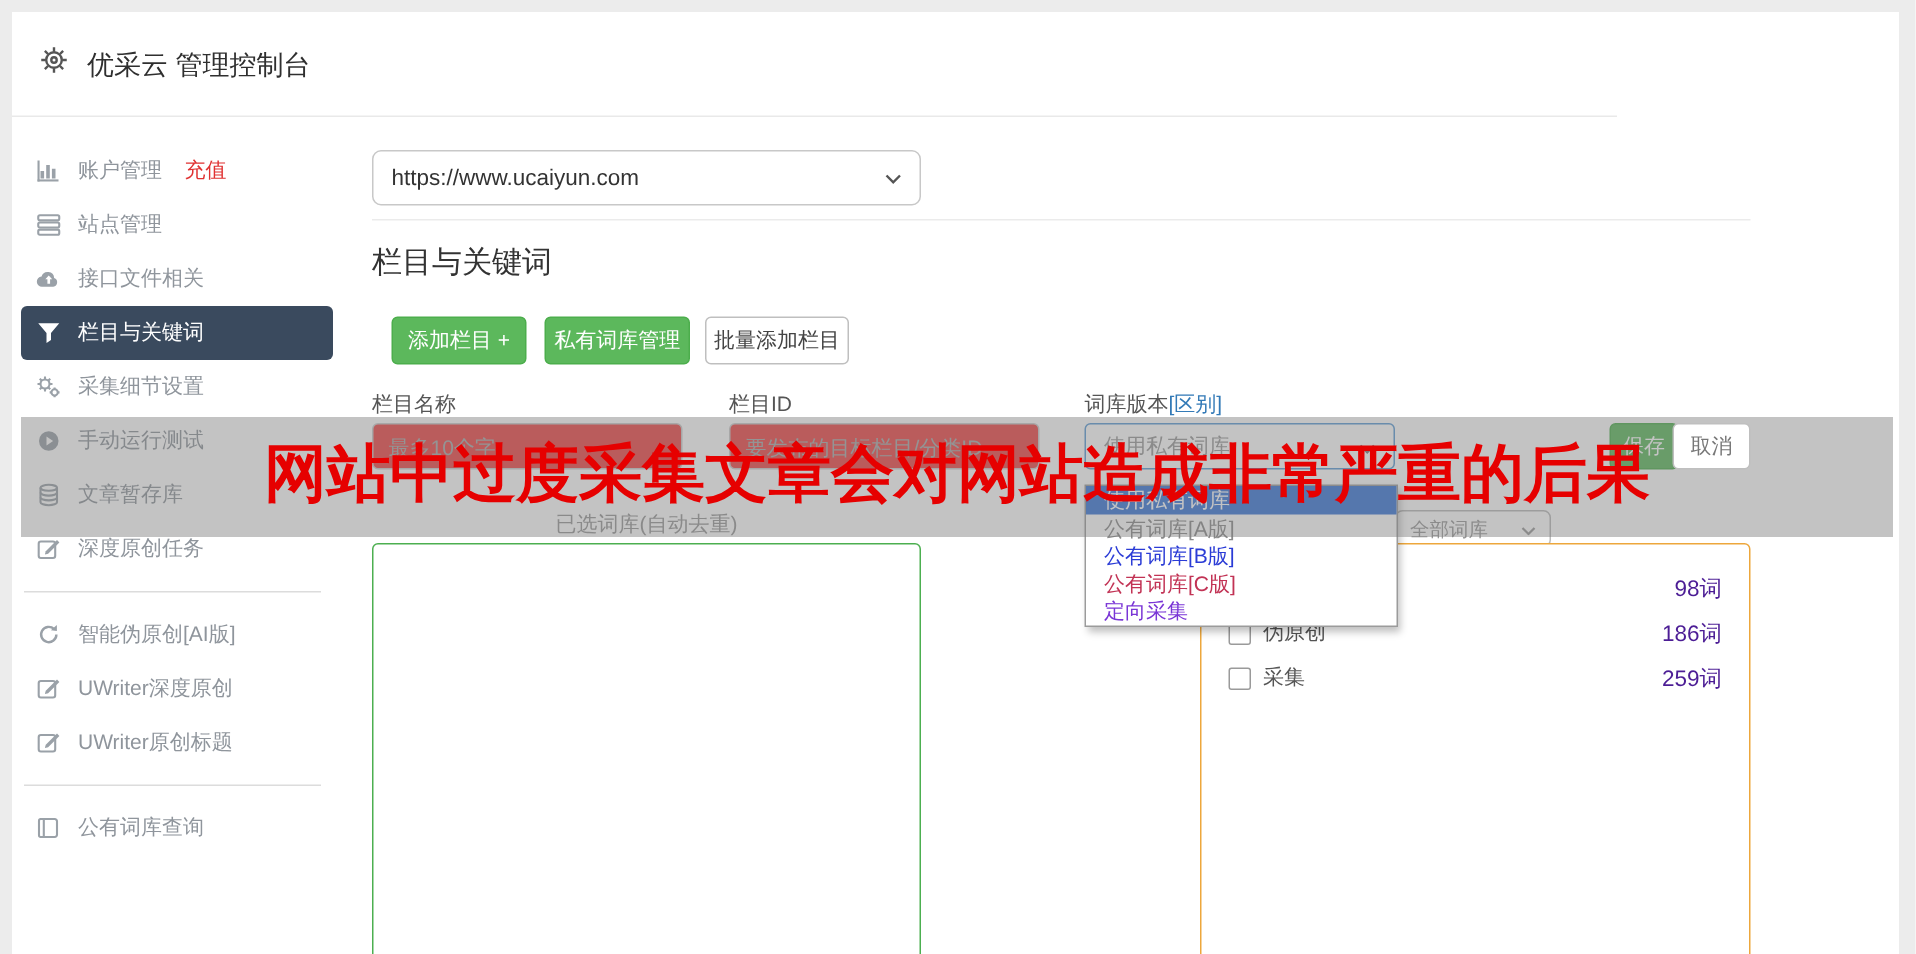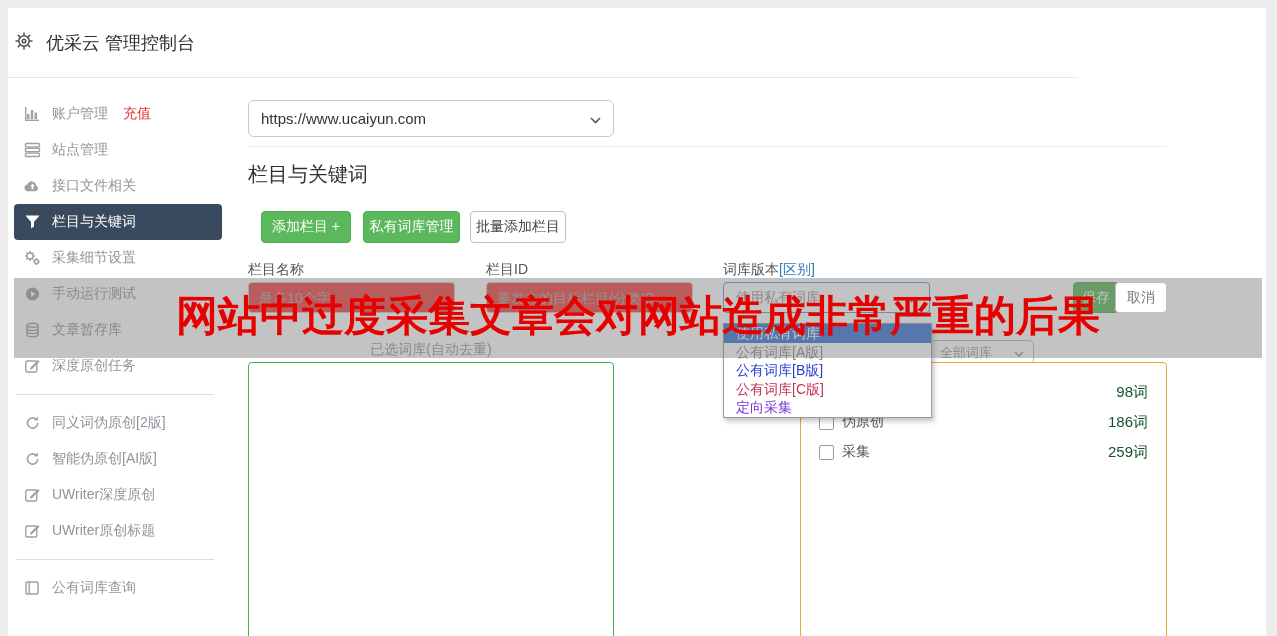--- a/index.html
+++ b/index.html
@@ -4,21 +4,21 @@
 <style>
   html,body{margin:0;padding:0;}
   body{
     width:1277px;height:636px;position:relative;overflow:hidden;
     background:#ececec;
     font-family:"Liberation Sans","DejaVu Sans",sans-serif;
   }
   .card{position:absolute;left:8px;top:8px;width:1258px;height:640px;background:#fff;}
   
   .hdr{position:absolute;left:8px;top:8px;width:1070px;height:70px;border-bottom:1px solid #e9e9e9;
-       display:flex;align-items:center;padding-left:6px;box-sizing:border-box;gap:12px;}
+       display:flex;align-items:center;padding-left:18px;box-sizing:border-box;gap:12px;}
   .hdr-title{font-size:18px;color:#2f2f2f;}
   .hdr .gear{color:#555;}
   
   .side{position:absolute;left:14px;top:96px;width:216px;}
   .s-item{height:36px;display:flex;align-items:center;gap:11px;padding-left:10px;width:198px;
           color:#8f959c;font-size:14px;cursor:pointer;border-radius:4px;}
   .s-item .si{color:#9aa1a8;display:flex;width:17px;justify-content:center;flex:none;}
   .s-item.active{background:#3a4a5e;color:#fff;}
   .s-item.active .si{color:#fff;}
   .s-extra{color:#e03131;margin-left:4px;}
@@ -50,21 +50,21 @@
   .sel-hdr{position:absolute;left:248px;top:341px;width:366px;text-align:center;color:#979797;font-size:14px;}
   .all-sel{position:absolute;left:930px;top:340px;width:104px;height:25px;font-size:13px;color:#999;
            border-radius:5px;border:1px solid #bbb;padding:0 9px;}
   .panel{position:absolute;top:362px;height:400px;box-sizing:border-box;border-radius:4px;background:#fff;}
   .panel-green{left:248px;width:366px;border:1px solid #4caf50;}
   .panel-orange{left:800px;width:367px;border:1px solid #eda73c;}
   .row{position:absolute;left:18px;right:18px;height:26px;display:flex;align-items:center;gap:8px;}
   .r1{top:16px;} .r2{top:46px;} .r3{top:76px;}
   .cb{width:13px;height:13px;border:1px solid #9a9a9a;border-radius:2px;background:#fff;flex:none;}
   .row-label{font-size:14px;color:#555;}
-  .row-count{margin-left:auto;font-size:15px;color:#14532d;text-align:center;}
+  .row-count{margin-left:auto;font-size:15px;color:#4c1d95;text-align:center;}
   
   .dd{position:absolute;left:723px;top:323px;width:207px;z-index:5;background:#fff;
       border:1px solid #9b9b9b;box-shadow:2px 3px 5px rgba(0,0,0,.25);}
   .dd-opt{height:18.6px;line-height:18.6px;padding-left:12px;font-size:14px;white-space:nowrap;cursor:pointer;}
   .opt-sel{background:#3875d7;color:#fff;}
   .opt-a{color:#8a8a8a;}
   .opt-b{color:#2b3cd6;}
   .opt-c{color:#c23355;}
   .opt-d{color:#7a35d6;}
   
@@ -182,29 +182,20 @@
     <span>深度原创任务</span>
   </div>
   <div class="s-div"></div>
   <div class="s-item">
     <span class="si">
         <svg width="17" height="16" viewBox="0 0 17 16">
           <path d="M13.6 8a5.1 5.1 0 1 1-1.6-3.7" fill="none" stroke="currentColor" stroke-width="1.6"></path>
           <polygon points="13.9,1.6 13.9,5.6 9.9,5.2" fill="currentColor"></polygon>
         </svg>
       </span>
-    <span>同义词伪原创[2版]</span>
-  </div>
-  <div class="s-item">
-    <span class="si">
-        <svg width="17" height="16" viewBox="0 0 17 16">
-          <path d="M13.6 8a5.1 5.1 0 1 1-1.6-3.7" fill="none" stroke="currentColor" stroke-width="1.6"></path>
-          <polygon points="13.9,1.6 13.9,5.6 9.9,5.2" fill="currentColor"></polygon>
-        </svg>
-      </span>
     <span>智能伪原创[AI版]</span>
   </div>
   <div class="s-item">
     <span class="si">
         <svg width="17" height="16" viewBox="0 0 17 16">
           <g fill="none" stroke="currentColor" stroke-width="1.4">
             <rect x="1.8" y="3" width="11" height="11" rx="1.5"></rect>
             <path d="M6.5 9.5l7.5-7.5 1.6 1.6-7.5 7.5-2.2.6z" fill="currentColor" stroke="none"></path>
           </g>
         </svg>

